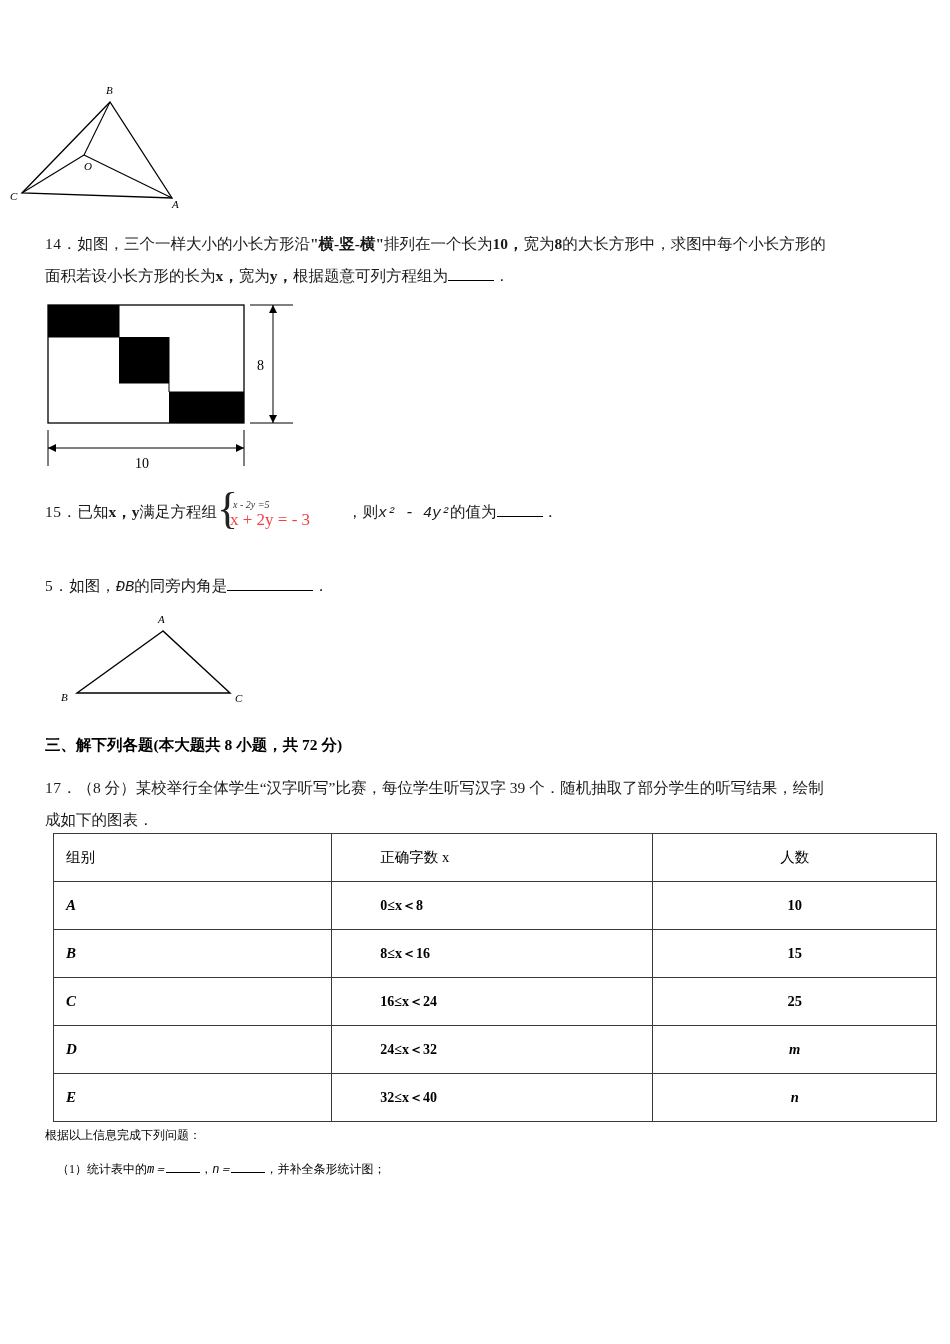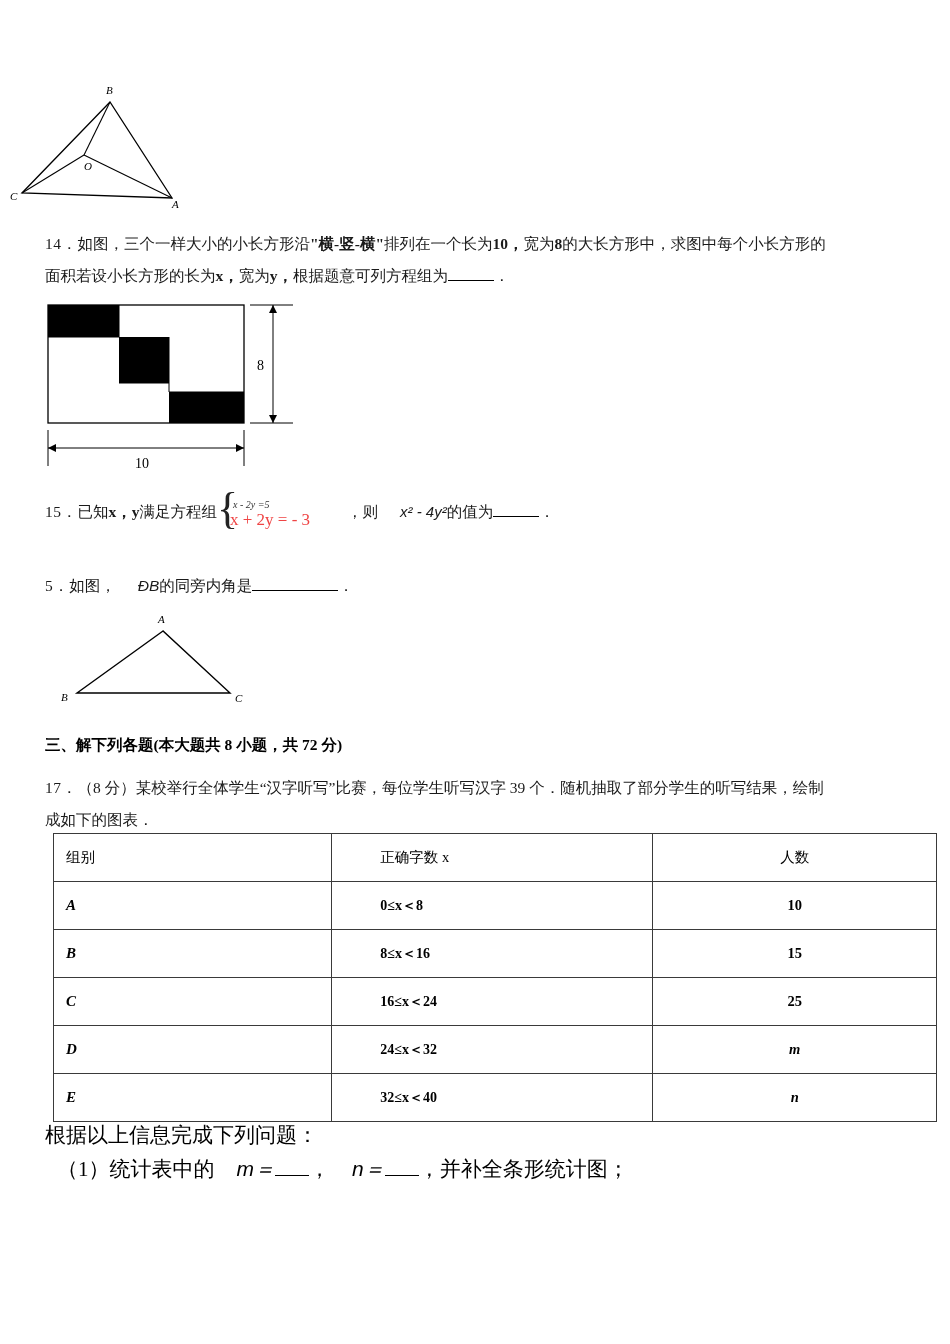--- a/index.html
+++ b/index.html
@@ -45,22 +45,21 @@
     color: #1a1a1a;
   }
   .q-num {
     letter-spacing: 0.5px;
   }
   .bold {
     font-weight: bold;
   }
   .italic {
     font-style: italic;
-    font-family: Liberation Sans, sans-serif;
-    padding-left: 22px;
+    font-family: Liberation Mono, monospace;
   }
   .fill {
     display: inline-block;
     border-bottom: 1px solid #000;
     min-width: 46px;
     height: 15px;
   }
 
   
   .fig14 {
@@ -164,21 +163,21 @@
   .cnt { font-weight: bold; font-size: 14.5px; }
   .cnt.it { font-style: italic; }
 
   
   .bottomq {
     position: absolute;
     left: 0px;
     top: 1118px;
     width: 860px;
   }
-  .bottomq .line { line-height: 34px; font-size: 21px; }
+  .bottomq .line { line-height: 34px; font-size: 12px; }
   .indent { padding-left: 12px; }
   .fillshort {
     display: inline-block;
     border-bottom: 1px solid #000;
     min-width: 34px;
     height: 15px;
   }
 </style>
 </head>
 <body>

